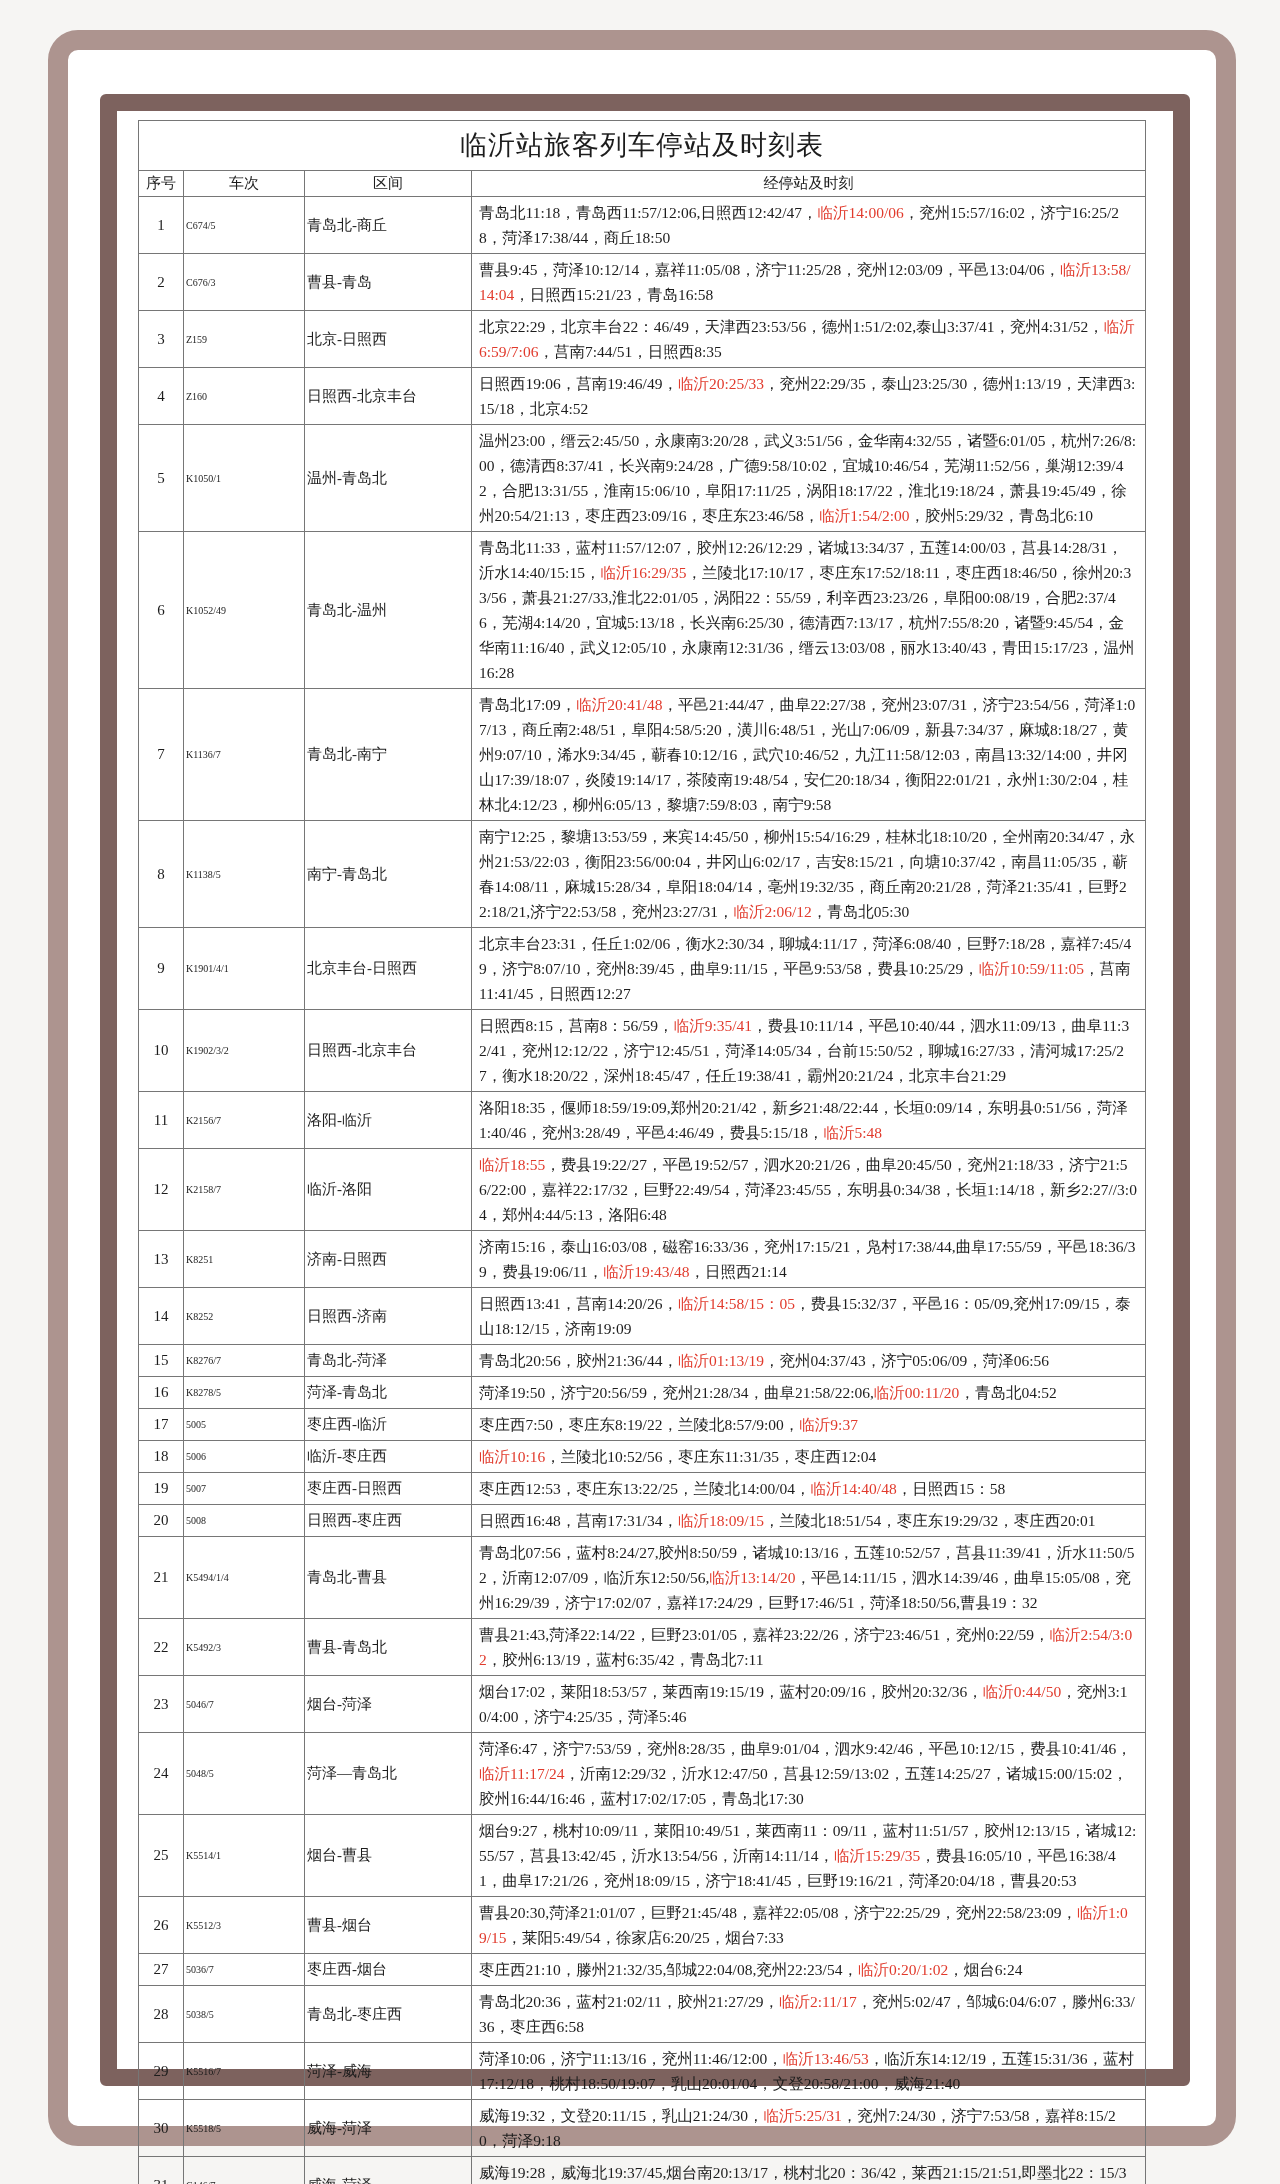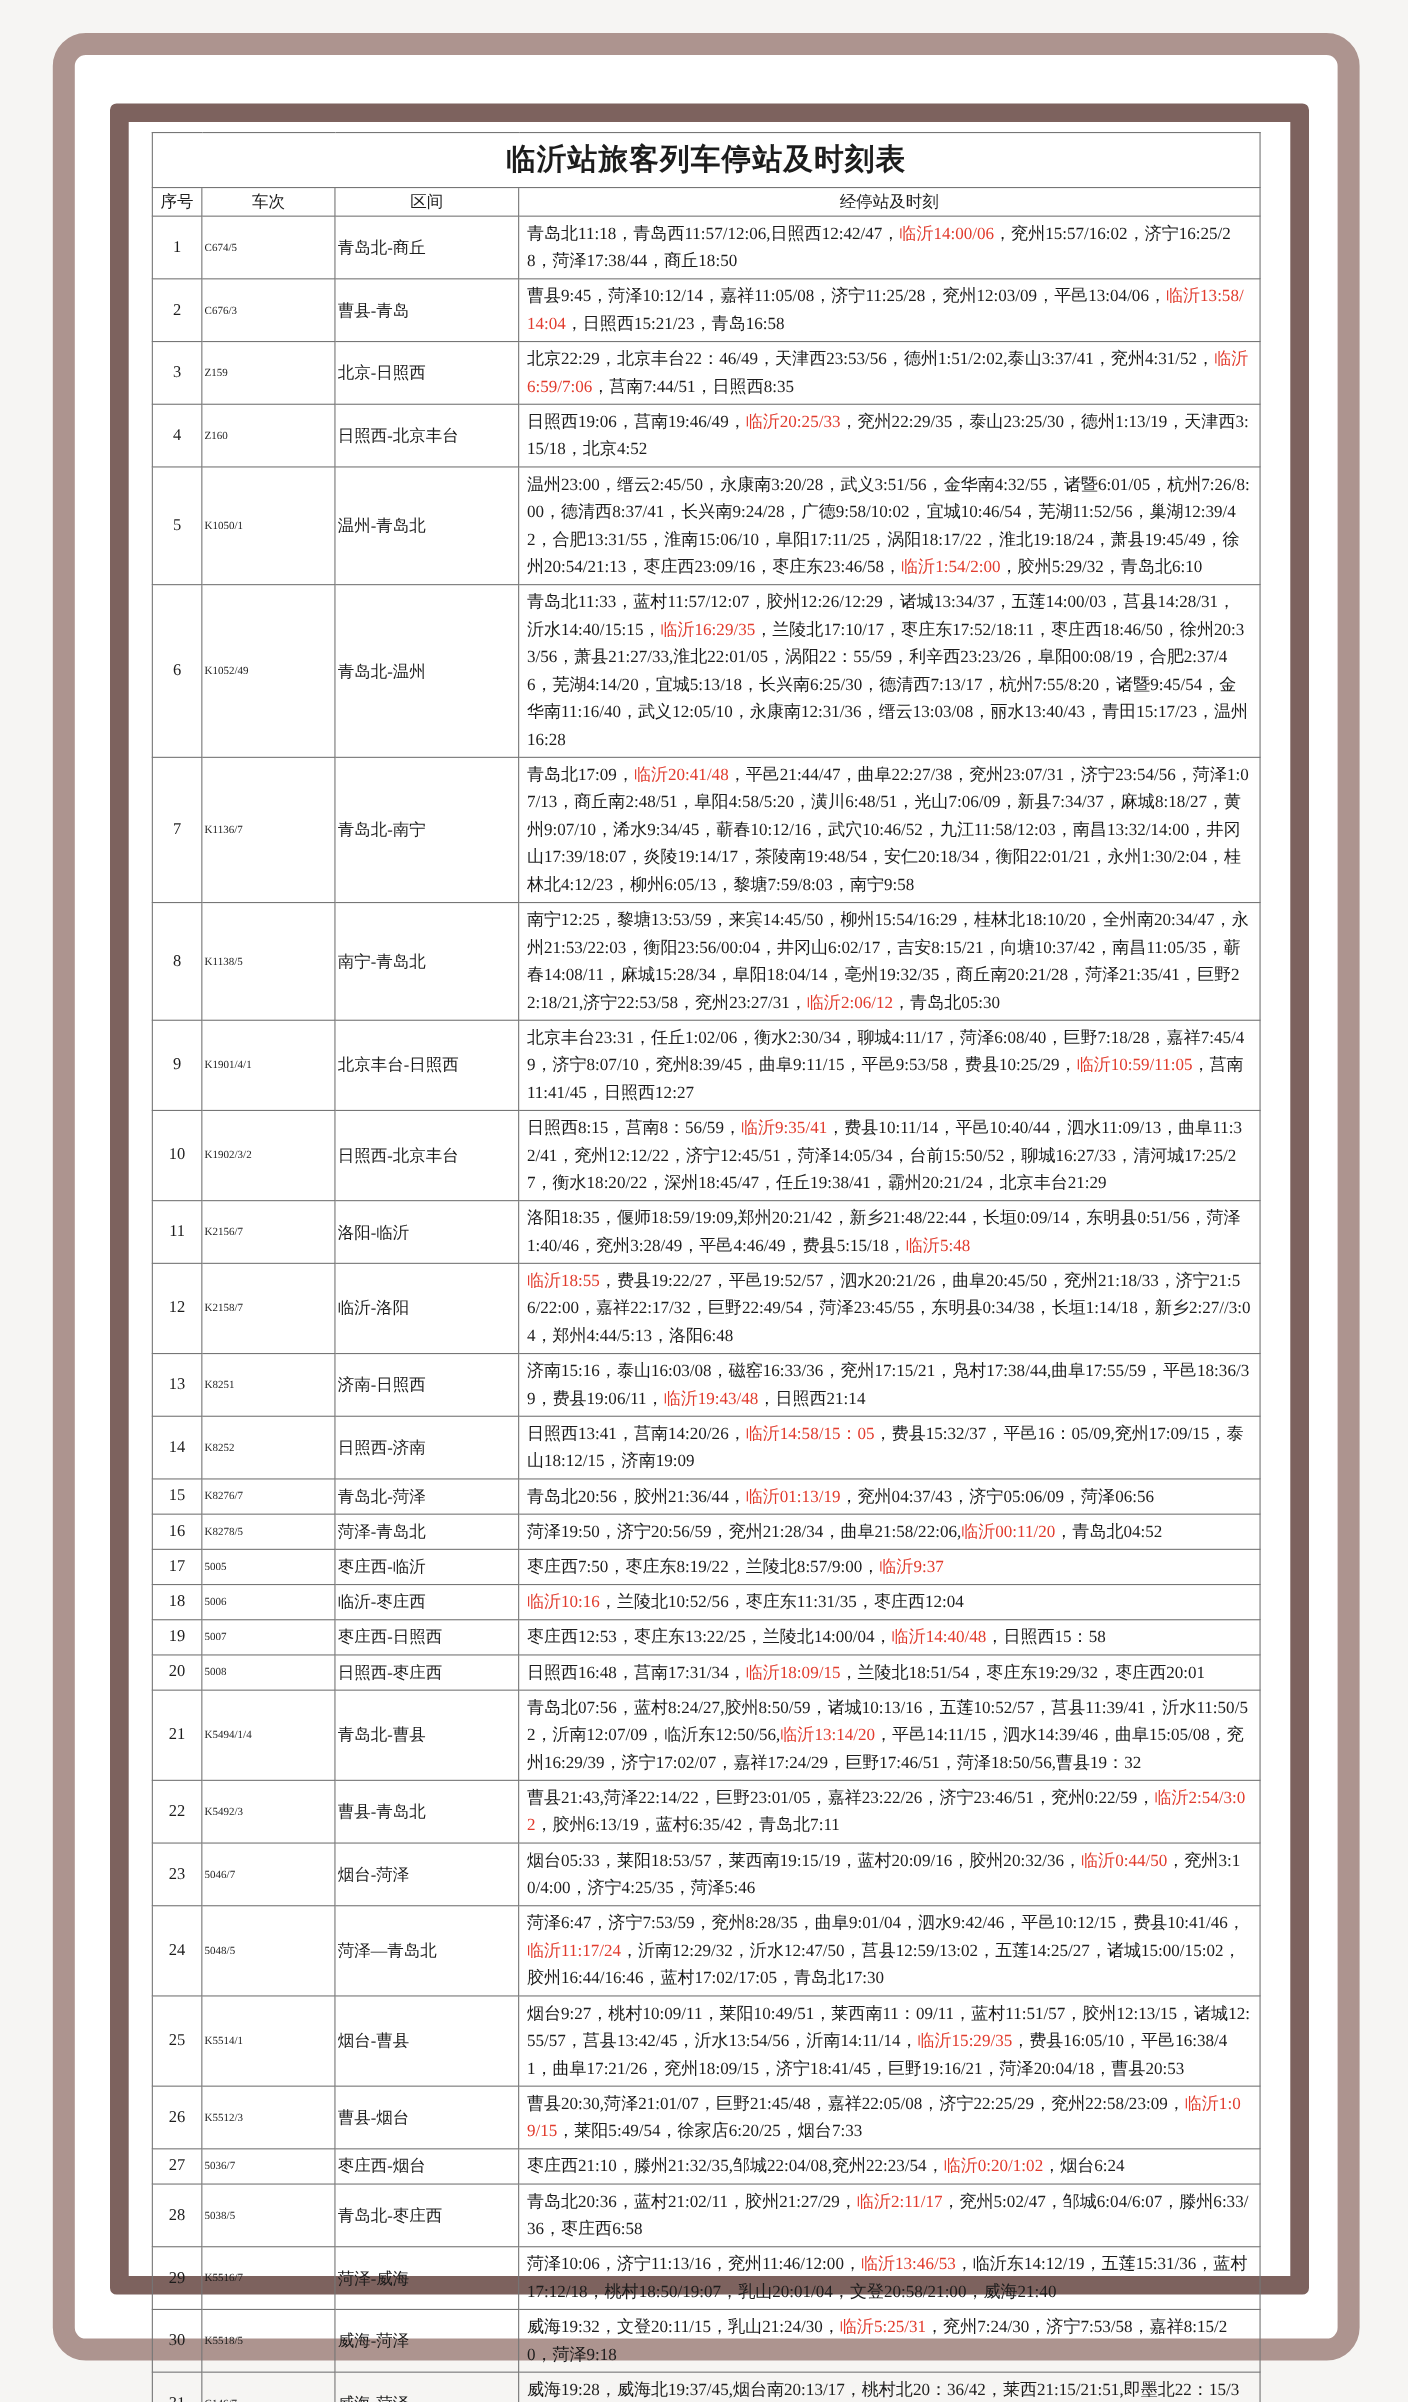--- a/index.html
+++ b/index.html
@@ -22,21 +22,21 @@
   }
   table{
     border-collapse:collapse;width:100%;
     font-family:"Liberation Serif","DejaVu Serif",serif;
   }
   th,td{
     border:1px solid #767676;
     vertical-align:middle;
   }
   th.title-cell{
-    font-size:27px;font-weight:bold;text-align:center;padding:6px 0 7px 0;
+    font-size:27px;font-weight:normal;text-align:center;padding:6px 0 7px 0;
     letter-spacing:1px;
   }
   th.col-head{
     font-size:15px;font-weight:normal;text-align:center;padding:3px 2px;
   }
   td.c-no{width:40px;text-align:center;font-size:15px;padding:2px;}
   td.c-train{width:116px;text-align:left;font-size:10px;padding:2px;white-space:nowrap;}
   td.c-route{width:162px;font-size:15px;padding:2px;}
   td.c-stops{
     text-align:left;font-size:15.5px;line-height:25px;padding:3px 7px;
@@ -193,21 +193,21 @@
         <tr>
           <td class="c-no">22</td>
           <td class="c-train">K5492/3</td>
           <td class="c-route">曹县-青岛北</td>
           <td class="c-stops"><span>曹县21:43,菏泽22:14/22，巨野23:01/05，嘉祥23:22/26，济宁23:46/51，兖州0:22/59，</span><span class="red">临沂2:54/3:02</span><span>，胶州6:13/19，蓝村6:35/42，青岛北7:11</span></td>
         </tr>
         <tr>
           <td class="c-no">23</td>
           <td class="c-train">5046/7</td>
           <td class="c-route">烟台-菏泽</td>
-          <td class="c-stops"><span>烟台05:33，莱阳18:53/57，莱西南19:15/19，蓝村20:09/16，胶州20:32/36，</span><span class="red">临沂0:44/50</span><span>，兖州3:10/4:00，济宁4:25/35，菏泽5:46</span></td>
+          <td class="c-stops"><span>烟台17:02，莱阳18:53/57，莱西南19:15/19，蓝村20:09/16，胶州20:32/36，</span><span class="red">临沂0:44/50</span><span>，兖州3:10/4:00，济宁4:25/35，菏泽5:46</span></td>
         </tr>
         <tr>
           <td class="c-no">24</td>
           <td class="c-train">5048/5</td>
           <td class="c-route">菏泽—青岛北</td>
           <td class="c-stops"><span>菏泽6:47，济宁7:53/59，兖州8:28/35，曲阜9:01/04，泗水9:42/46，平邑10:12/15，费县10:41/46，</span><span class="red">临沂11:17/24</span><span>，沂南12:29/32，沂水12:47/50，莒县12:59/13:02，五莲14:25/27，诸城15:00/15:02，胶州16:44/16:46，蓝村17:02/17:05，青岛北17:30</span></td>
         </tr>
         <tr>
           <td class="c-no">25</td>
           <td class="c-train">K5514/1</td>

